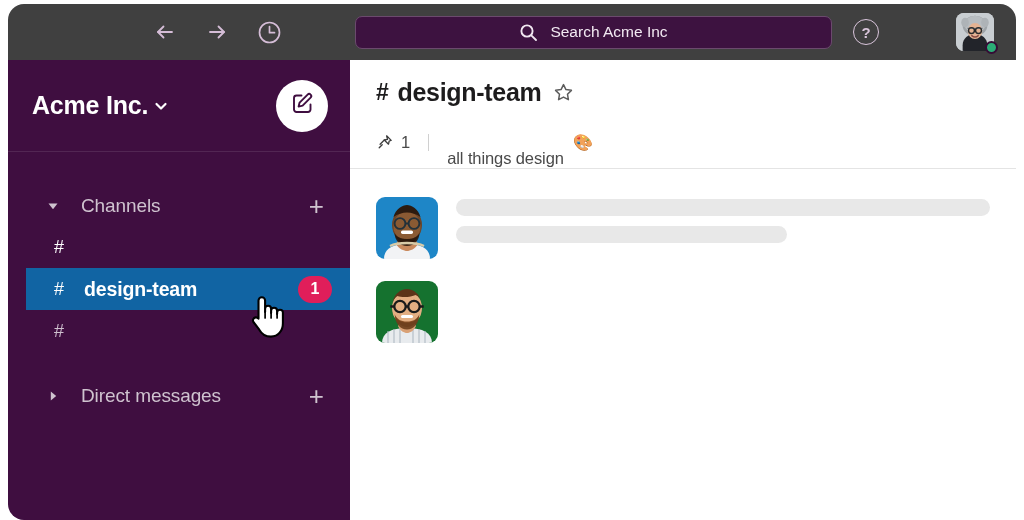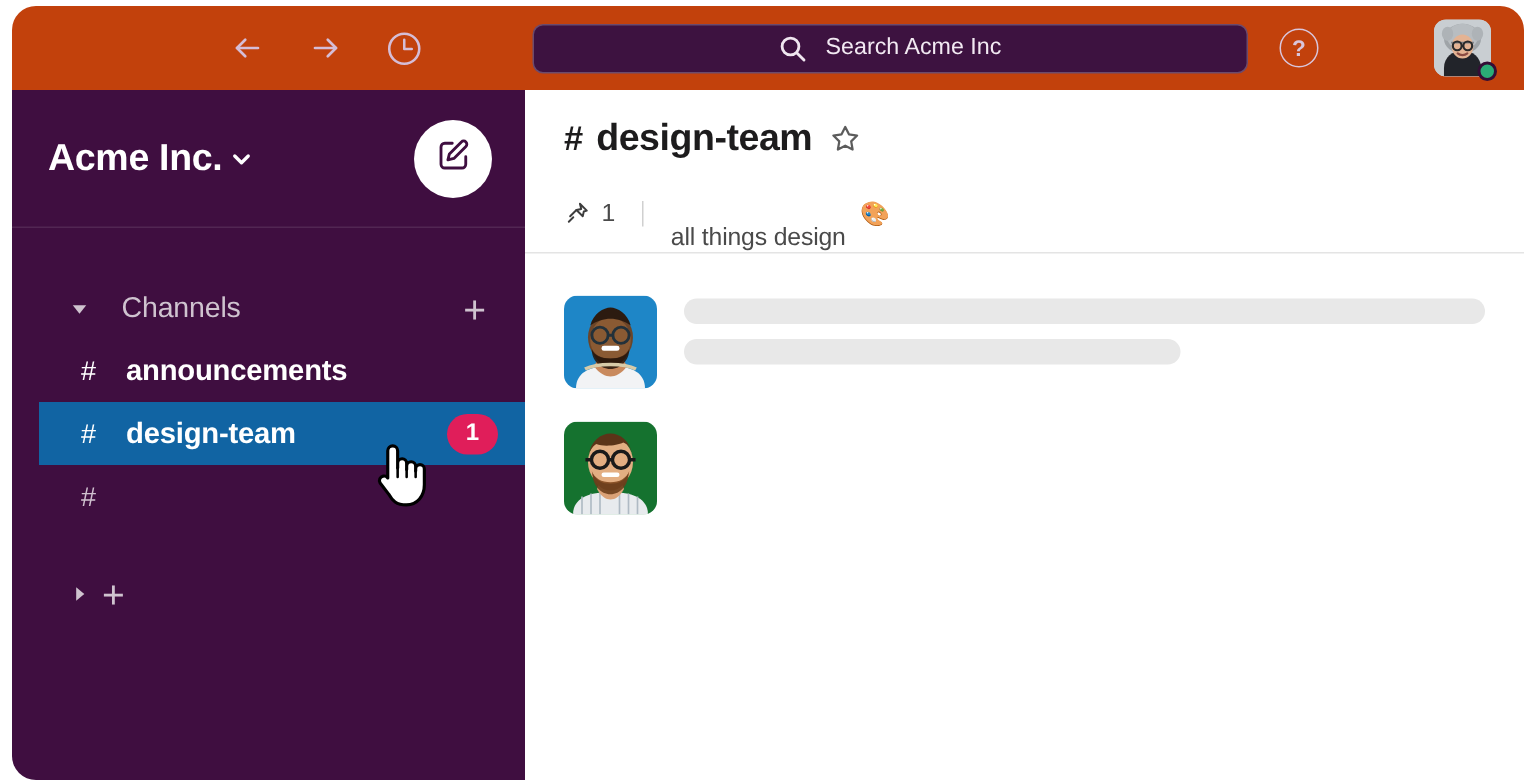--- a/index.html
+++ b/index.html
@@ -21,21 +21,21 @@
     border-radius: 16px;
     overflow: hidden;
     background: #ffffff;
     display: flex;
     flex-direction: column;
   }
 
   
   .topbar {
     height: 56px;
-    background: #c2410c;
+    background: #404040;
     display: flex;
     align-items: center;
     position: relative;
     flex: 0 0 56px;
   }
 
   .nav-group {
     display: flex;
     align-items: center;
     gap: 22px;
@@ -439,39 +439,39 @@
             <svg width="14" height="14" viewBox="0 0 14 14">
                 <path d="M2.5 4.5h9L7 10.2z" fill="currentColor"></path>
               </svg>
           </span>
           <span class="sec-label">Channels</span>
           <span class="plus">+</span>
         </div>
 
         <div class="chan unread">
           <span class="hash">#</span>
-          <span class="cname">announcements</span>
         </div>
 
         <div class="chan active">
           <span class="hash">#</span>
           <span class="cname">design-team</span>
           <span class="badge">1</span>
         </div>
 
         <div class="chan">
           <span class="hash">#</span>
         </div>
 
         <div class="section-head dm-section">
           <span class="tri">
             <svg width="14" height="14" viewBox="0 0 14 14">
                 <path d="M4.8 2.5v9l5.4-4.5z" fill="currentColor"></path>
               </svg>
           </span>
+          <span class="sec-label">Direct messages</span>
           <span class="plus">+</span>
         </div>
 
       </div>
     </div>
 
     <div class="main">
 
       <div class="chan-header">
         <div class="chan-title">

